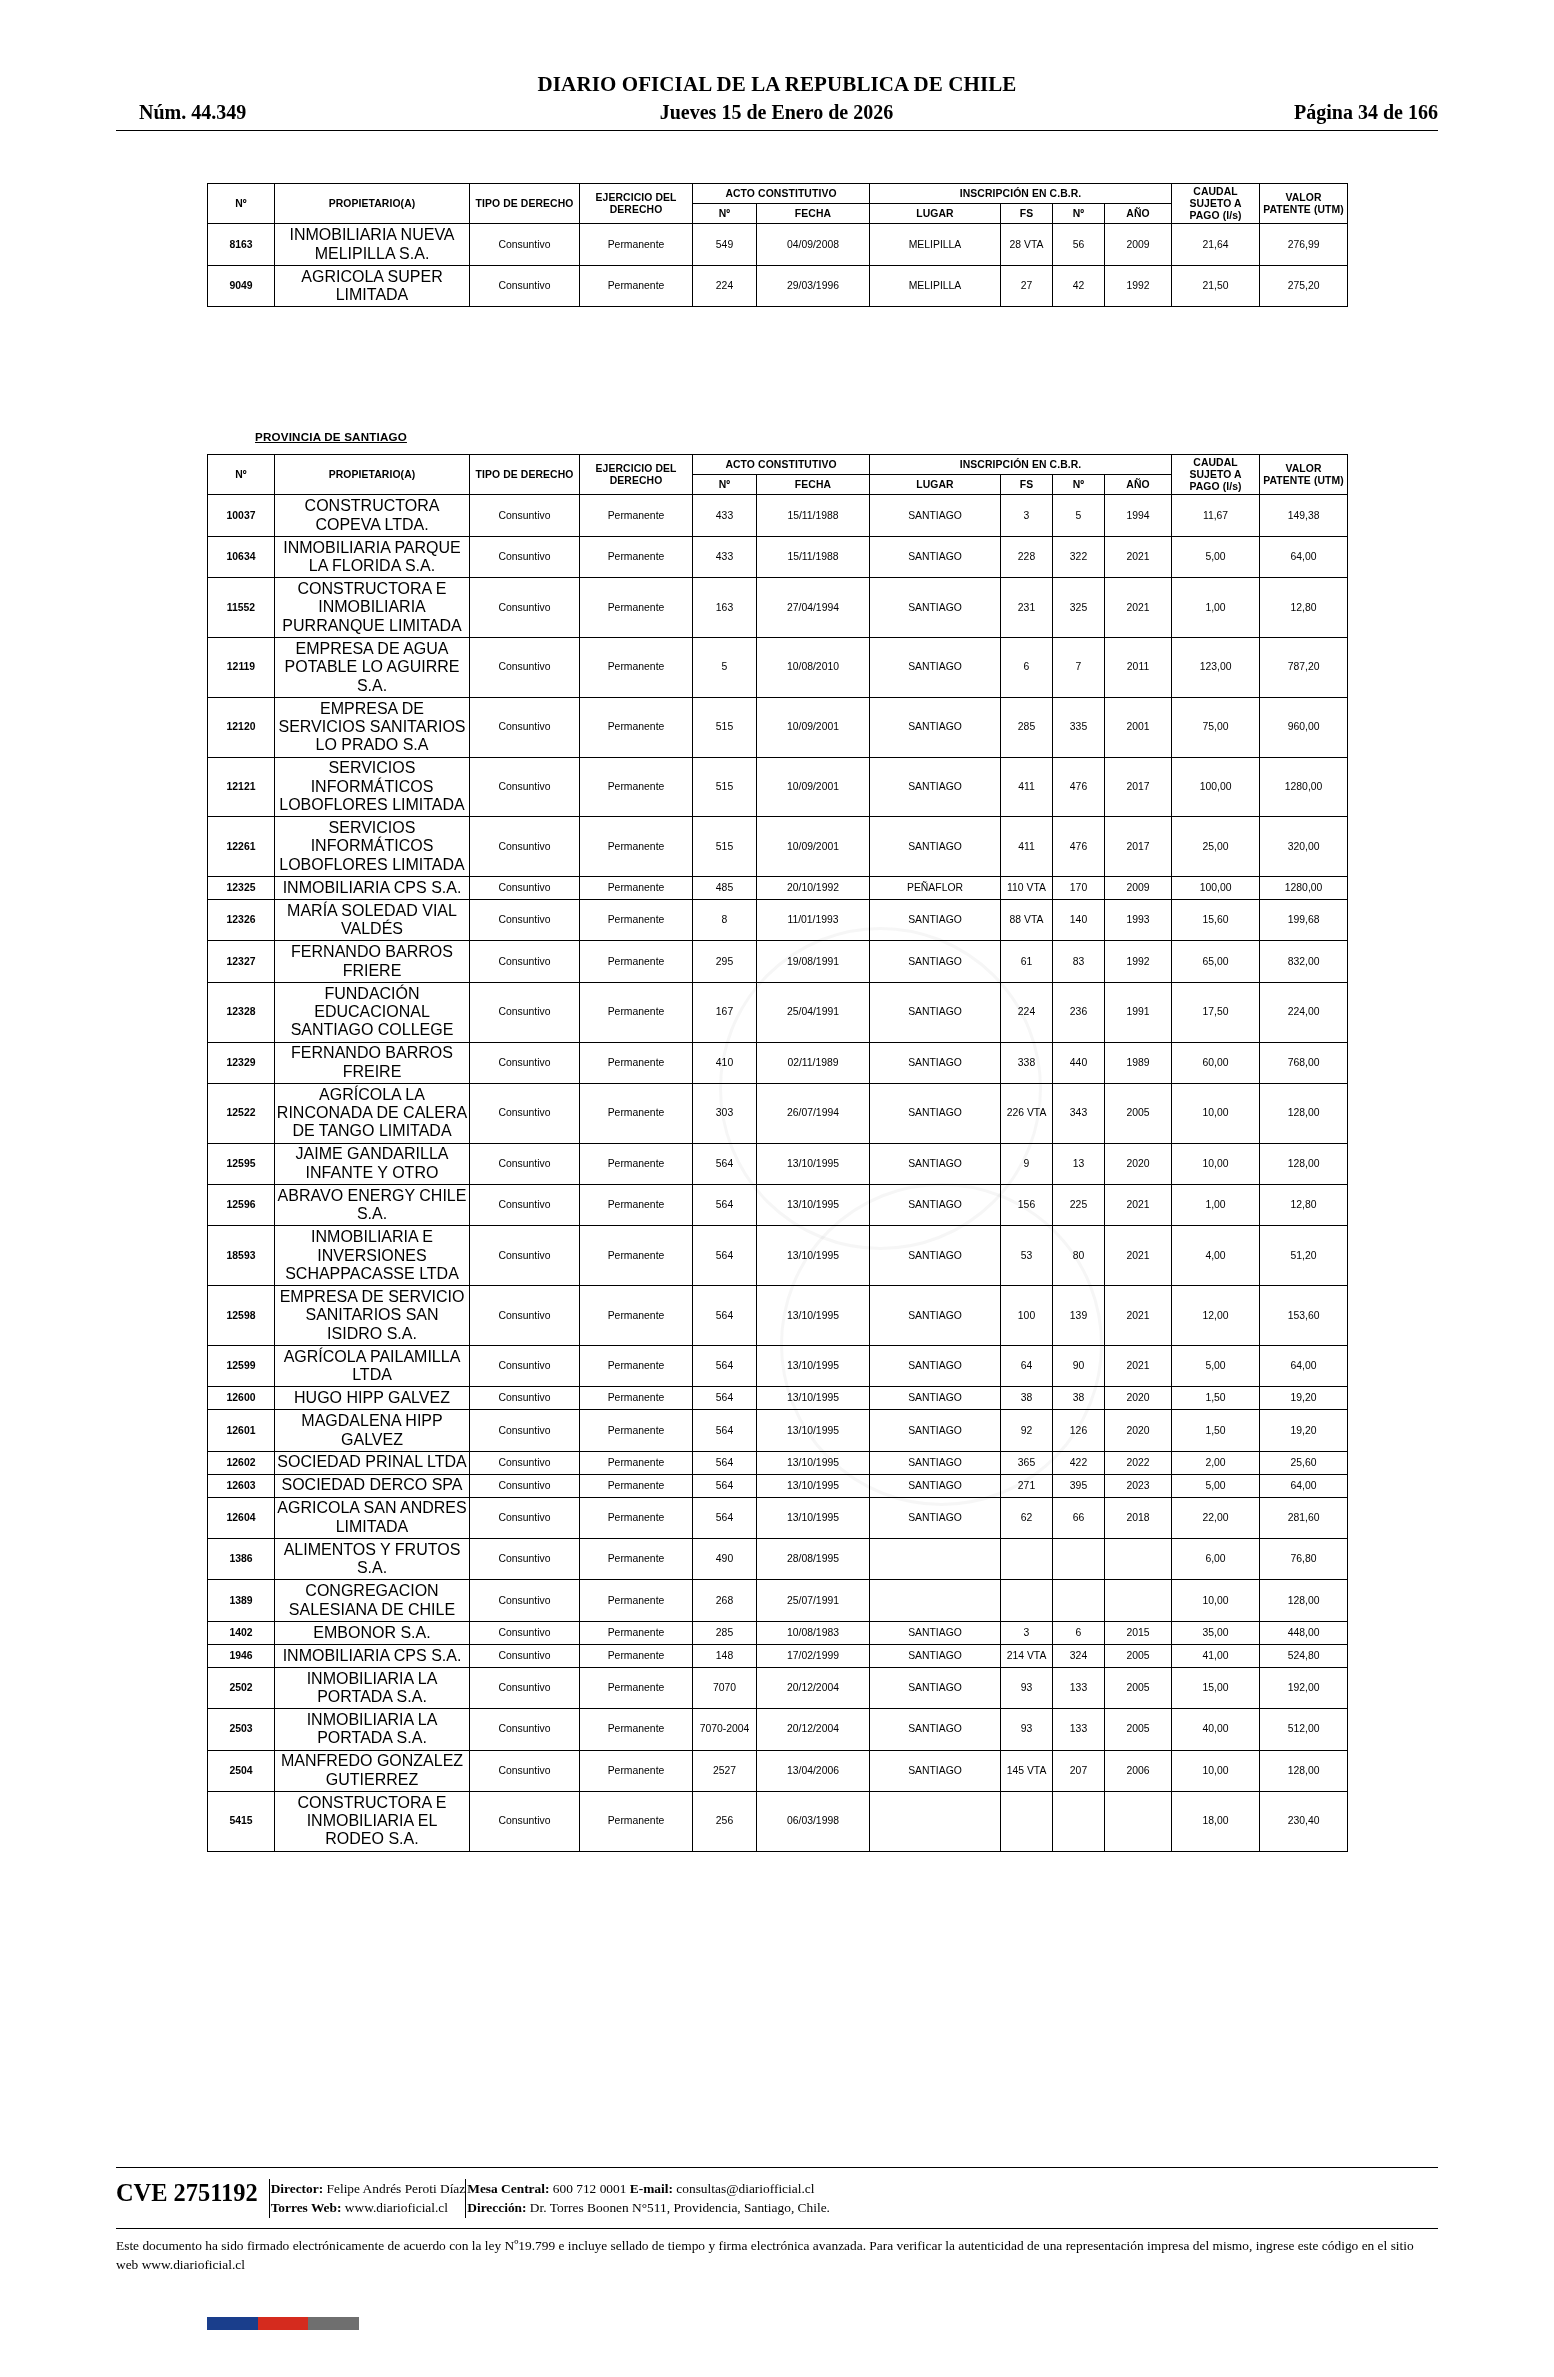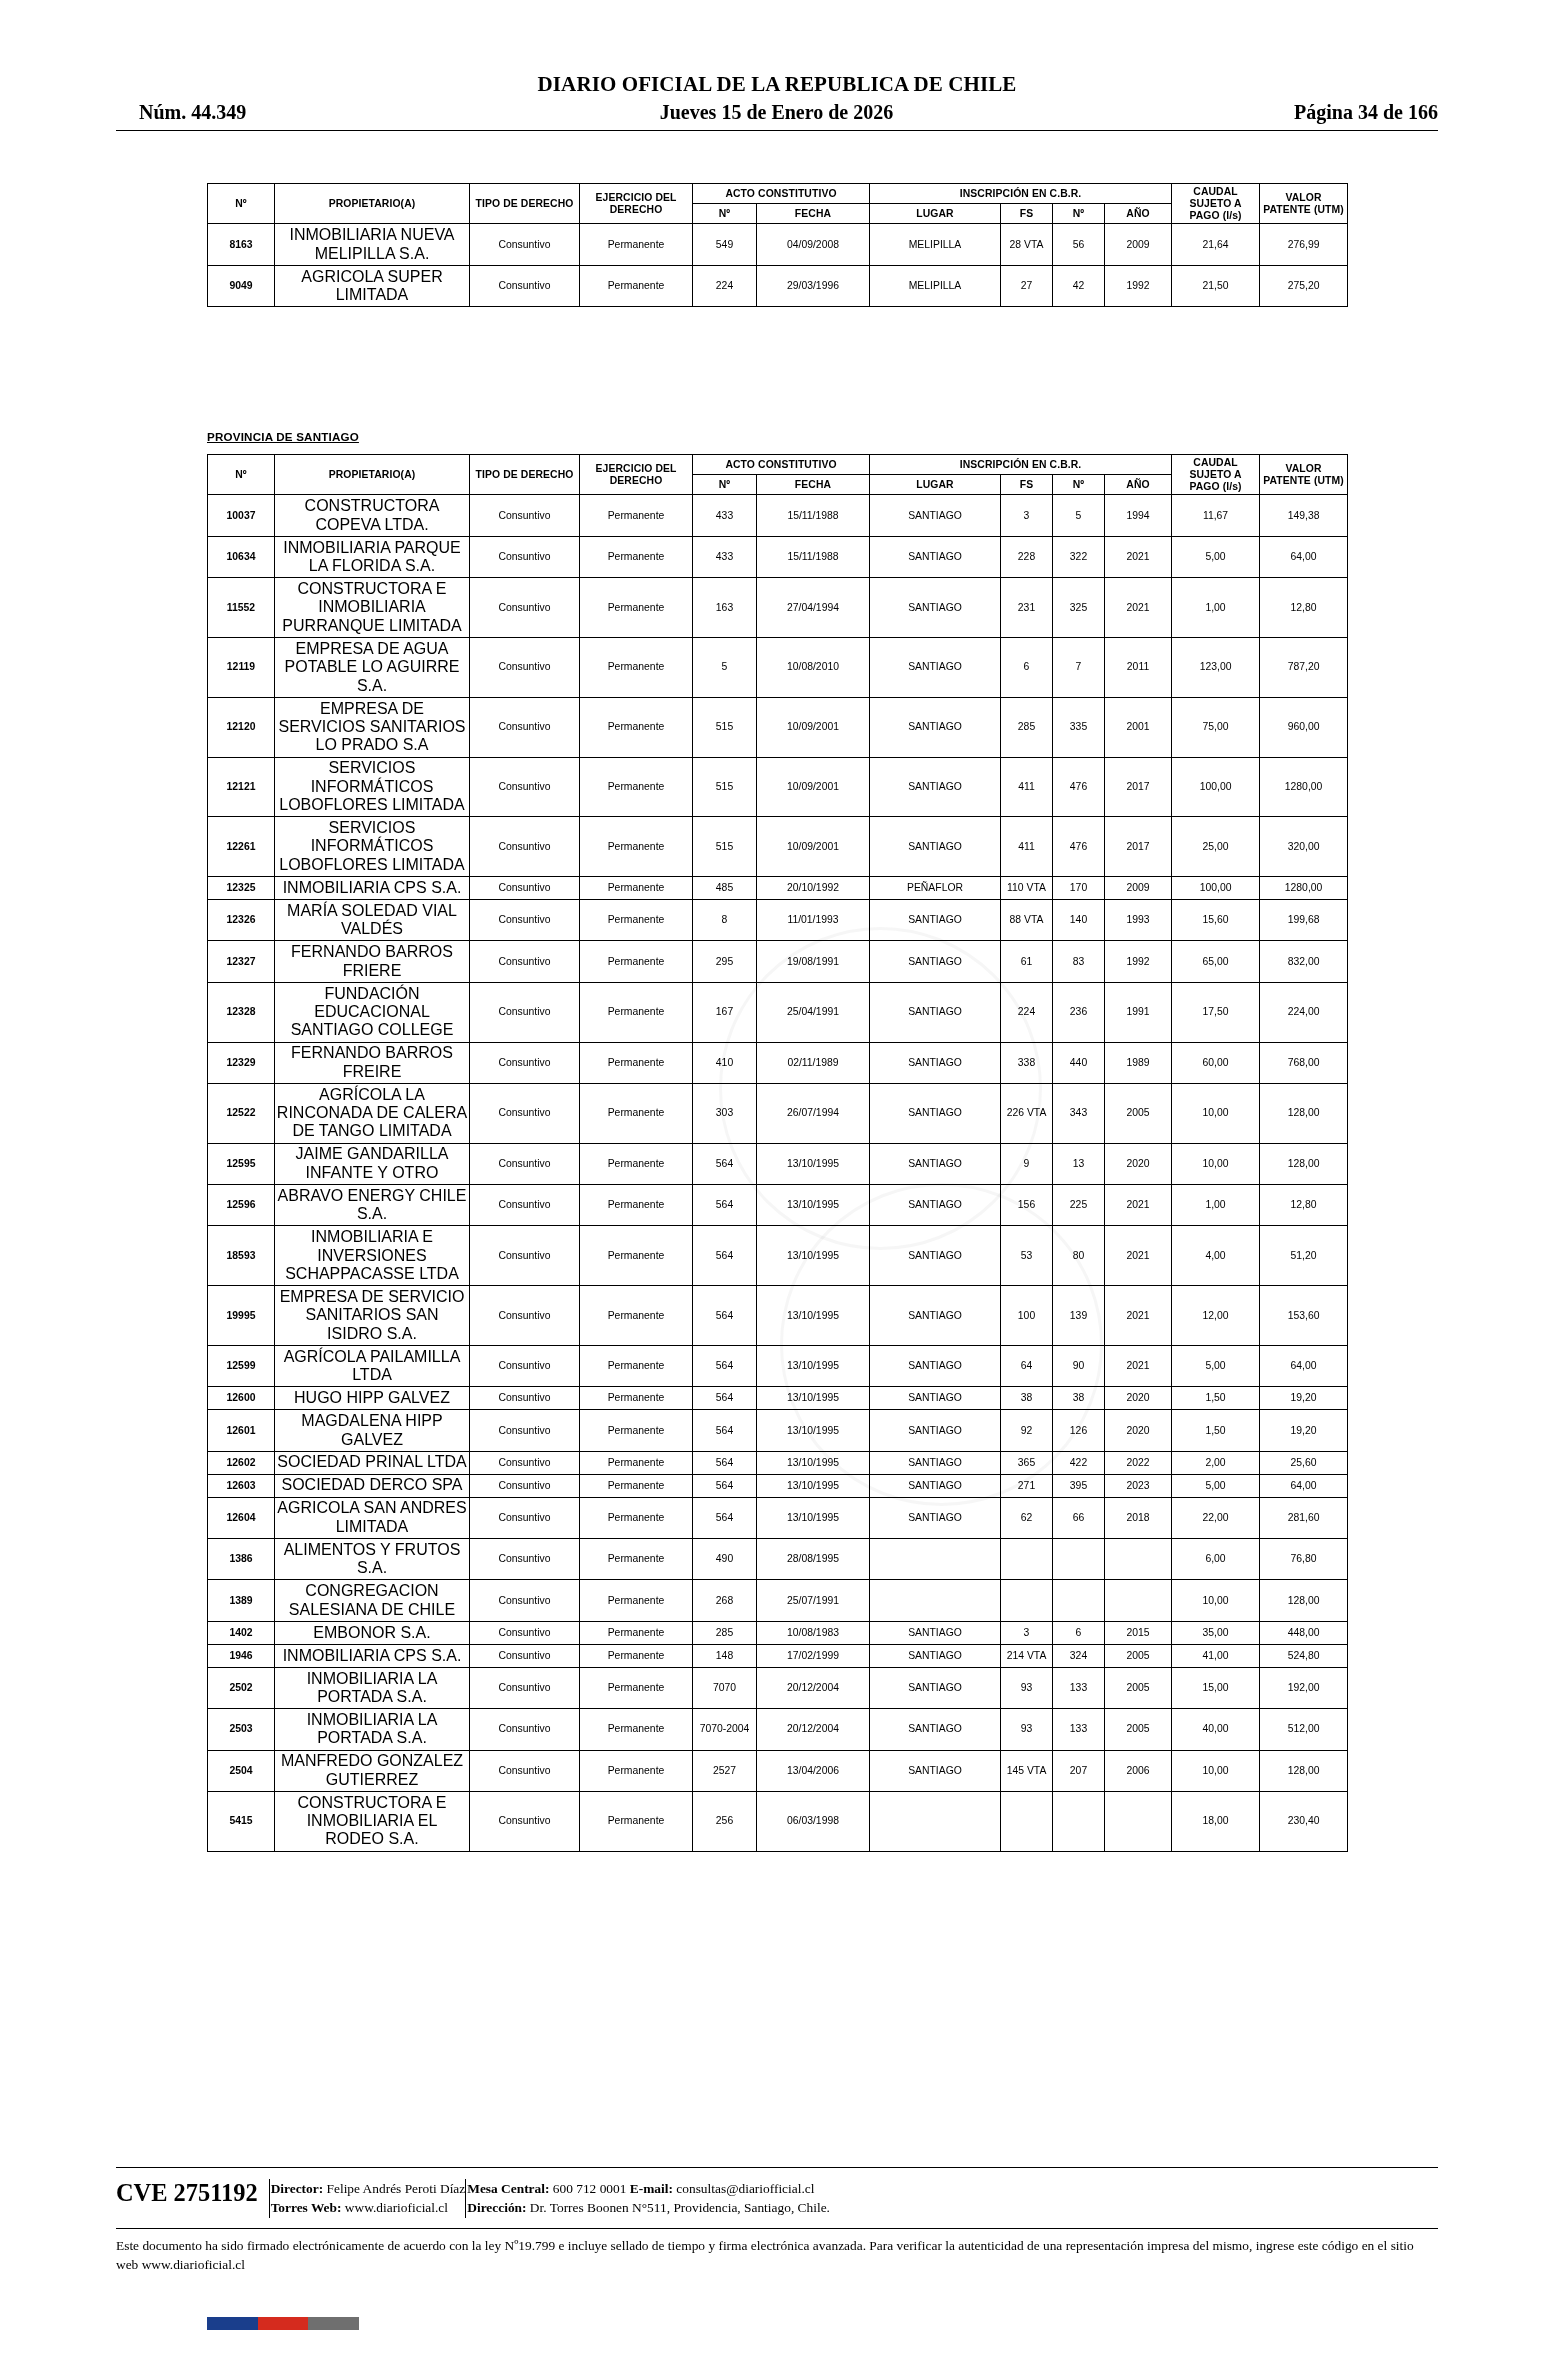--- a/index.html
+++ b/index.html
@@ -77,20 +77,21 @@
   td.num, th.num { font-weight: bold; }
   td.prop { font-size: 16px; }
 
   .section-title {
     position: absolute;
     font-family: "Liberation Sans", sans-serif;
     font-weight: bold;
     font-size: 11.6px;
     text-decoration: underline;
     letter-spacing: 0.2px;
+    margin-left: 48px;
   }
 
   
   .footer {
     position: absolute;
     left: 116px;
     right: 116px;
     top: 2167px;
   }
   .footer-rule-top {
@@ -491,21 +492,21 @@
             <td>564</td>
             <td>13/10/1995</td>
             <td>SANTIAGO</td>
             <td>53</td>
             <td>80</td>
             <td>2021</td>
             <td>4,00</td>
             <td>51,20</td>
           </tr>
           <tr>
-            <td class="num">19995</td>
+            <td class="num">12598</td>
             <td class="prop">EMPRESA DE SERVICIO SANITARIOS SAN ISIDRO S.A.</td>
             <td>Consuntivo</td>
             <td>Permanente</td>
             <td>564</td>
             <td>13/10/1995</td>
             <td>SANTIAGO</td>
             <td>100</td>
             <td>139</td>
             <td>2021</td>
             <td>12,00</td>

